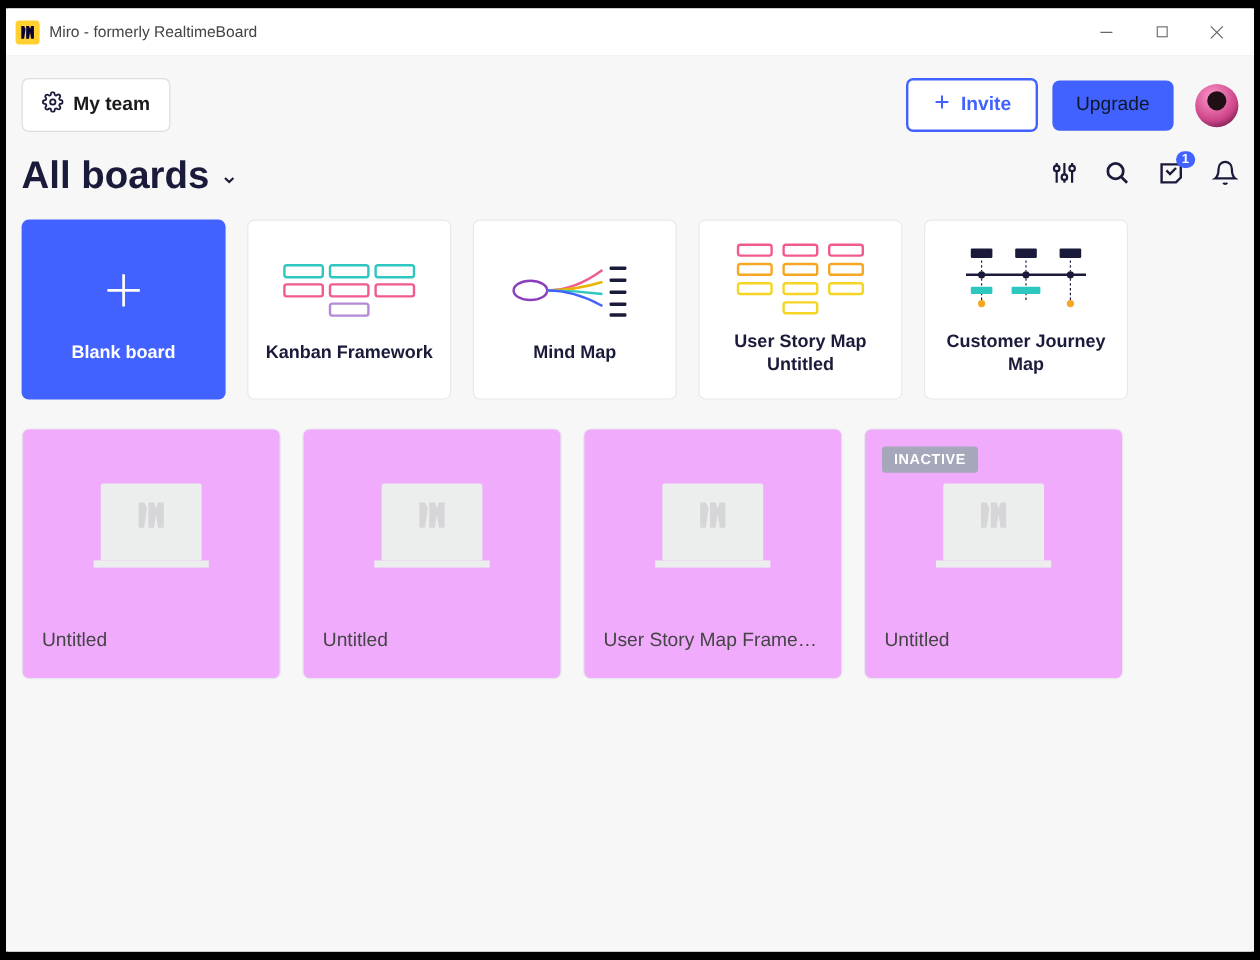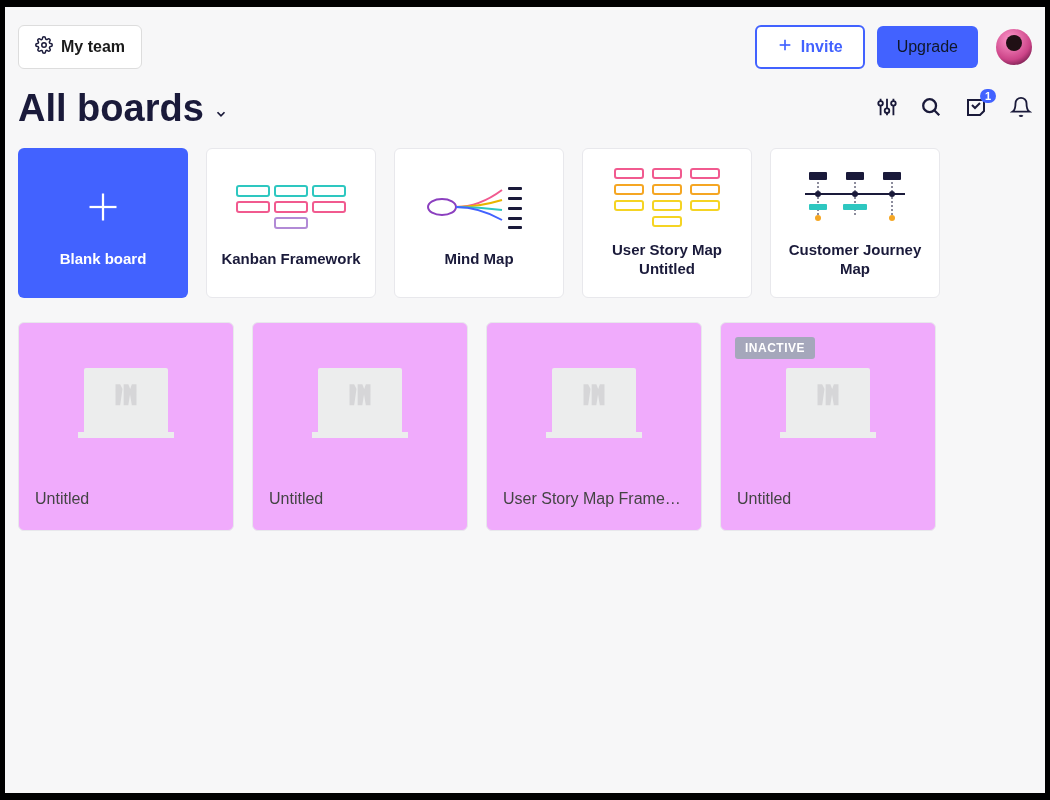--- a/index.html
+++ b/index.html
@@ -13,21 +13,21 @@
 .win-btn { width: 46px; height: 32px; display: flex; align-items: center; justify-content: center; color: #666; cursor: pointer; }
 .content { flex: 1; background: #f7f7f8; padding: 18px 13px; overflow: auto; }
 .topbar { display: flex; align-items: center; gap: 12px; margin-bottom: 18px; }
 .team-btn { display: flex; align-items: center; gap: 8px; background: #fff; border: 1px solid #ddd; border-radius: 6px; padding: 10px 16px; font-size: 16px; font-weight: 600; color: #1a1a1a; cursor: pointer; }
 .spacer { flex: 1; }
 .invite-btn { display: flex; align-items: center; gap: 8px; background: #fff; border: 2px solid #4262ff; border-radius: 6px; padding: 10px 20px; font-size: 16px; font-weight: 600; color: #4262ff; cursor: pointer; }
 .upgrade-btn { background: #4262ff; border: none; border-radius: 6px; padding: 12px 20px; font-size: 16px; font-weight: 500; color: #0f172a; cursor: pointer; }
 .avatar { width: 36px; height: 36px; border-radius: 50%; background: radial-gradient(circle at 40% 30%, #f9c 0%, #c48 60%, #302 100%); margin-left: 6px; cursor: pointer; position: relative; overflow: hidden; }
 .avatar::after { content: ""; position: absolute; top: 6px; left: 10px; width: 16px; height: 16px; border-radius: 50%; background: #201015; }
 .heading-row { display: flex; align-items: center; margin-bottom: 18px; }
-.heading { font-size: 38px; font-weight: 700; color: #1a1a3a; display: flex; align-items: center; gap: 10px; cursor: pointer; }
+.heading { font-size: 32px; font-weight: 700; color: #1a1a3a; display: flex; align-items: center; gap: 10px; cursor: pointer; }
 .heading svg { width: 14px; height: 14px; }
 .tool-icons { display: flex; align-items: center; gap: 22px; color: #1a1a3a; }
 .tool-icon { cursor: pointer; position: relative; }
 .badge { position: absolute; top: -6px; right: -8px; background: #4262ff; color: #fff; border-radius: 10px; font-size: 11px; font-weight: 600; padding: 1px 5px; min-width: 14px; text-align: center; }
 .templates-row { display: flex; gap: 18px; margin-bottom: 24px; }
 .tpl-card { width: 170px; height: 150px; background: #fff; border: 1px solid #e8e8ec; border-radius: 6px; display: flex; flex-direction: column; align-items: center; justify-content: center; cursor: pointer; padding: 10px; }
 .tpl-card.blank { background: #4262ff; color: #fff; border: none; }
 .tpl-thumb { width: 120px; height: 60px; display: flex; align-items: center; justify-content: center; margin-bottom: 12px; }
 .tpl-label { font-size: 15px; font-weight: 700; color: #1a1a3a; text-align: center; line-height: 1.3; }
 .tpl-card.blank .tpl-label { color: #fff; }
@@ -44,20 +44,46 @@
 .kanban-grid span { border-radius: 3px; border: 2px solid; }
 .mindmap svg { width: 110px; height: 50px; }
 .usm { display: grid; grid-template-columns: repeat(3, 30px); grid-auto-rows: 11px; gap: 5px 8px; }
 .usm span { border-radius: 3px; border: 2px solid; }
 .cjm svg { width: 120px; height: 60px; }
 </style>
 </head>
 <body>
 
 <div class="window">
+  <div class="titlebar">
+    <div class="titlebar-icon">
+      <svg viewBox="0 0 24 24" fill="#050038">
+          <path d="M3 3h4l2 4-2 14H3V3zm7 0h4l2 5-2 13h-4V3zm7 0h4v18h-4l-2-12 2-6z"></path>
+        </svg>
+    </div>
+    <div class="titlebar-text">Miro - formerly RealtimeBoard</div>
+    <div class="win-controls">
+      <div class="win-btn">
+          <svg width="12" height="12" viewBox="0 0 12 12">
+            <line x1="1" y1="6" x2="11" y2="6" stroke="currentColor" stroke-width="1"></line>
+          </svg>
+        </div>
+      <div class="win-btn">
+          <svg width="11" height="11" viewBox="0 0 12 12">
+            <rect x="1.5" y="1.5" width="9" height="9" fill="none" stroke="currentColor" stroke-width="1"></rect>
+          </svg>
+        </div>
+      <div class="win-btn">
+          <svg width="12" height="12" viewBox="0 0 12 12">
+            <line x1="1" y1="1" x2="11" y2="11" stroke="currentColor" stroke-width="1"></line>
+            <line x1="11" y1="1" x2="1" y2="11" stroke="currentColor" stroke-width="1"></line>
+          </svg>
+        </div>
+    </div>
+  </div>
 
   <div class="content">
     <div class="topbar">
       <button class="team-btn">
         <span><svg width="18" height="18" viewBox="0 0 24 24" fill="none" stroke="#1a1a3a" stroke-width="2">
               <circle cx="12" cy="12" r="3"></circle>
               <path d="M19.4 15a1.65 1.65 0 0 0 .33 1.82l.06.06a2 2 0 1 1-2.83 2.83l-.06-.06a1.65 1.65 0 0 0-1.82-.33 1.65 1.65 0 0 0-1 1.51V21a2 2 0 0 1-4 0v-.09a1.65 1.65 0 0 0-1-1.51 1.65 1.65 0 0 0-1.82.33l-.06.06a2 2 0 1 1-2.83-2.83l.06-.06a1.65 1.65 0 0 0 .33-1.82 1.65 1.65 0 0 0-1.51-1H3a2 2 0 0 1 0-4h.09a1.65 1.65 0 0 0 1.51-1 1.65 1.65 0 0 0-.33-1.82l-.06-.06a2 2 0 1 1 2.83-2.83l.06.06a1.65 1.65 0 0 0 1.82.33h0a1.65 1.65 0 0 0 1-1.51V3a2 2 0 0 1 4 0v.09a1.65 1.65 0 0 0 1 1.51 1.65 1.65 0 0 0 1.82-.33l.06-.06a2 2 0 1 1 2.83 2.83l-.06.06a1.65 1.65 0 0 0-.33 1.82v0a1.65 1.65 0 0 0 1.51 1H21a2 2 0 0 1 0 4h-.09a1.65 1.65 0 0 0-1.51 1z"></path>
             </svg></span>
         <span>My team</span>
       </button>

